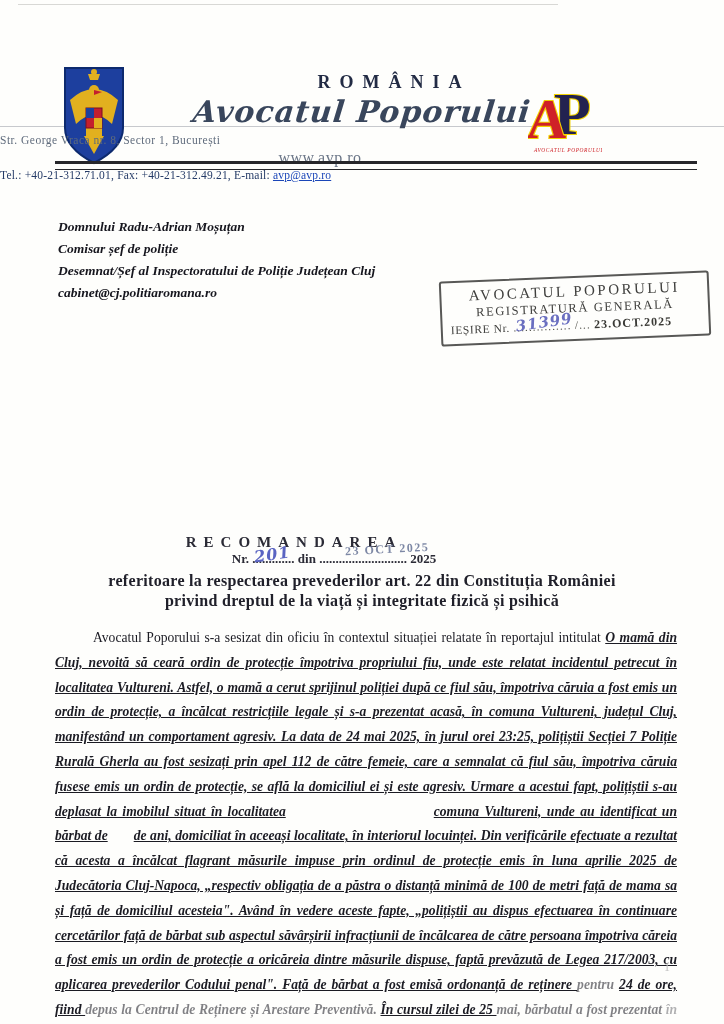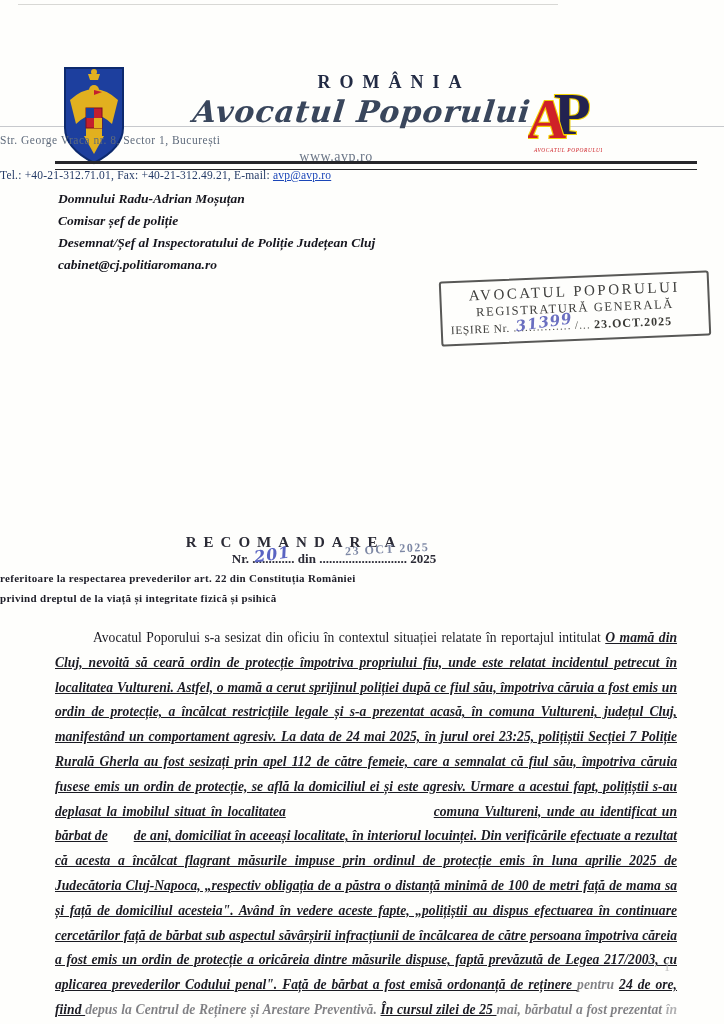--- a/index.html
+++ b/index.html
@@ -25,40 +25,40 @@
   .institution-script{
     position:absolute;left:0;top:94px;width:724px;text-align:center;
     font-family:"DejaVu Serif", serif;font-style:italic;font-weight:700;
     font-size:30px;color:#39465c;letter-spacing:1px;transform:skewX(-6deg);
   }
   .hq-address{
     position:absolute;left:0;top:134px;width:724px;
     font-size:11.5px;color:#5f6b7c;letter-spacing:.5px;
   }
   .hq-web{
-    position:absolute;left:16px;top:149px;width:640px;text-align:center;
-    font-size:14px;color:#6b7687;letter-spacing:.5px;
+    position:absolute;left:0;top:149px;width:640px;text-align:center;
+    font-size:16px;color:#6b7687;letter-spacing:.5px;
   }
   .ap-logo{position:absolute;left:528px;top:76px;width:74px;height:84px;}
 
   .header-rule{
     position:absolute;left:55px;top:161px;width:642px;height:5px;
     border-top:3px solid #26262a;border-bottom:1px solid #26262a;
   }
   .contact-line{
     position:absolute;left:0;width:724px;
     font-size:11.5px;color:#243a66;letter-spacing:.2px;
   }
   .contact-line.l1{top:169px;}
   .contact-line.l2{top:184px;}
   .email-link{color:#1b46b8;text-decoration:underline;cursor:pointer;}
 
   
   .recipient{
-    position:absolute;left:58px;top:188px;
+    position:absolute;left:58px;top:216px;
     font-size:13.5px;font-weight:700;font-style:italic;line-height:22px;color:#16161e;
   }
 
   
   .stamp{
     position:absolute;left:440px;top:276px;width:254px;
     border:2px solid #585856;border-radius:3px;
     transform:rotate(-2.4deg);
     padding:5px 6px 6px 6px;
     color:#40403e;text-align:center;
@@ -91,22 +91,22 @@
     font-family:"DejaVu Serif", serif;font-style:italic;font-weight:700;
     font-size:16px;color:#5a64c2;transform:rotate(-8deg);letter-spacing:1px;
   }
   .date-dots-wrap{position:relative;display:inline-block;}
   .nr-datestamp{
     position:absolute;left:26px;top:-9px;white-space:nowrap;
     font-size:12px;font-weight:700;color:#707c9c;letter-spacing:1.5px;
     transform:rotate(-3deg);opacity:.9;
   }
   .rec-subtitle{
-    position:absolute;left:0;width:724px;text-align:left;
-    font-size:11px;font-weight:700;color:#20202a;letter-spacing:.3px;
+    position:absolute;left:0;width:724px;text-align:center;
+    font-size:16px;font-weight:700;color:#20202a;letter-spacing:.3px;
   }
   .rec-subtitle.st1{top:572px;}
   .rec-subtitle.st2{top:592px;}
 
   
   .body-paragraph{
     position:absolute;left:55px;top:626px;width:622px;
     font-size:13.6px;line-height:24.8px;text-align:justify;
     text-indent:38px;color:#1b1b23;
   }

